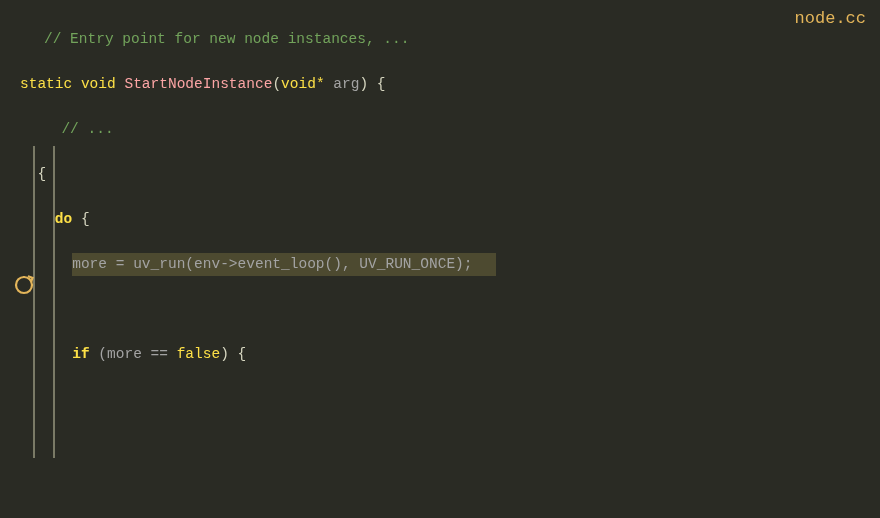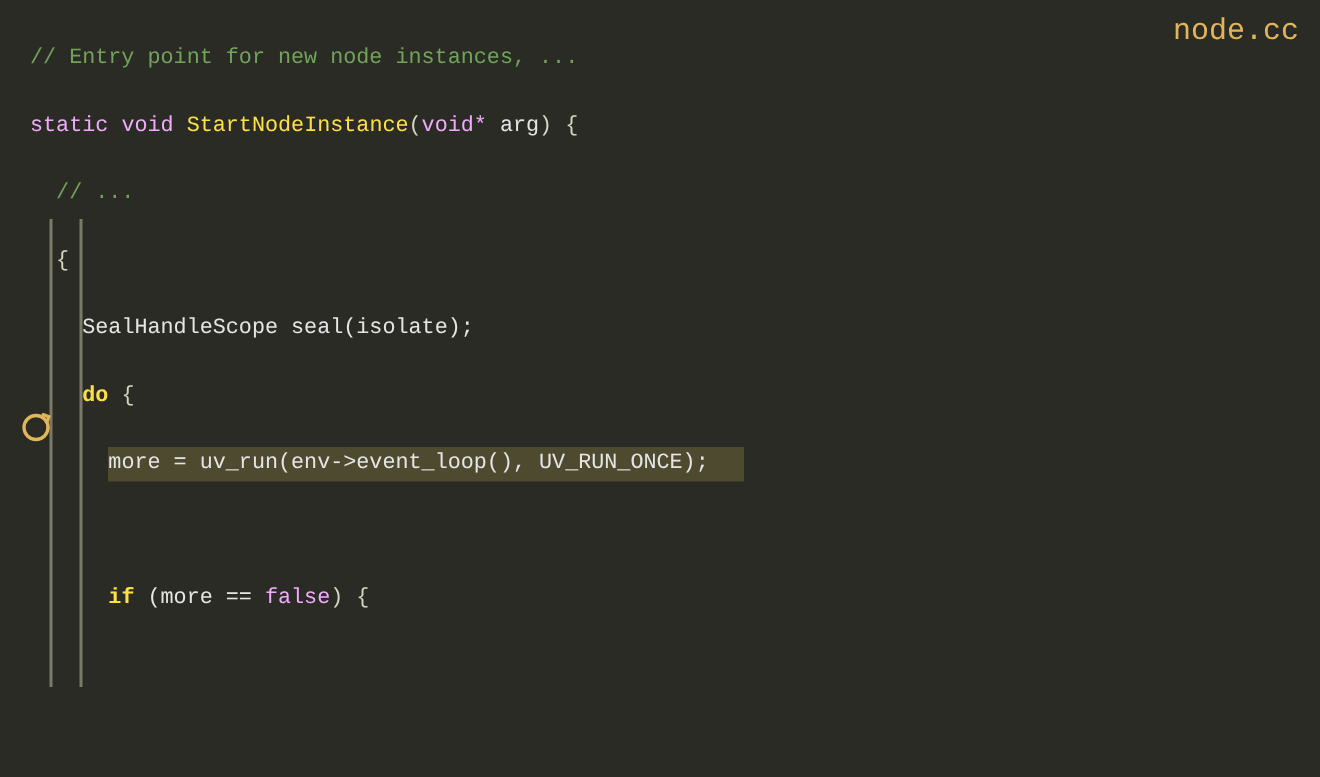--- a/index.html
+++ b/index.html
@@ -12,31 +12,31 @@
     width: 880px;
     height: 518px;
     overflow: hidden;
     position: relative;
   }
   .filename {
     position: absolute;
     top: 6px;
     right: 14px;
     color: #e3b55a;
-    font-size: 20px;
+    font-size: 17px;
   }
   .code {
     padding: 6px 0 0 20px;
     white-space: pre;
   }
-  .comment { color: #72a35b; }
-  .keyword { color: #f0abfc; font-weight: 500; }
+  .comment { color: #72a35b; margin-left: 24px; }
+  .keyword { color: #fde047; font-weight: 500; }
   .kw-y    { color: #fde047; font-weight: bold; }
-  .func    { color: #fde047; }
-  .ident   { color: #e5e5e5; }
+  .func    { color: #fca5a5; }
+  .ident   { color: #a3a3a3; }
   .punc    { color: #d6d6c0; }
   .ns      { color: #d6d6c0; }
   .hl {
     background: #4d4a30;
     display: inline-block;
     padding-right: 24px;
   }
   .loop-icon {
     position: absolute;
     left: 12px;
@@ -66,21 +66,20 @@
     <path d="M16 4 l4 0 l0 4" fill="none" stroke="#e3b55a" stroke-width="2.2" stroke-linecap="round" transform="rotate(20 18 6)"></path>
     <path d="M20 12 a8 8 0 0 0 -8 -8" fill="none" stroke="#e3b55a" stroke-width="2.2" stroke-linecap="round"></path>
   </svg>
 </div>
 
 <div class="code">
 <div><span class="comment">// Entry point for new node instances, ...</span></div>
 <div><span class="keyword">static</span> <span class="keyword">void</span> <span class="func">StartNodeInstance</span><span class="punc">(</span><span class="keyword">void*</span><span class="ident"> arg</span><span class="punc">) {</span></div>
 <div>  <span class="comment">// ...</span></div>
 <div>  <span class="punc">{</span></div>
-<div>    <span class="ident">SealHandleScope seal(isolate);</span></div>
 <div>    <span class="kw-y">do</span><span class="punc"> {</span></div>
 <div>      <span class="hl"><span class="ident">more = uv_run(env-&gt;event_loop(), UV_RUN_ONCE);</span></span></div>
 <div>&nbsp;</div>
 <div>      <span class="kw-y">if</span><span class="ident"> (more == </span><span class="keyword">false</span><span class="punc">) {</span></div>
 
 
 
 
 
 

